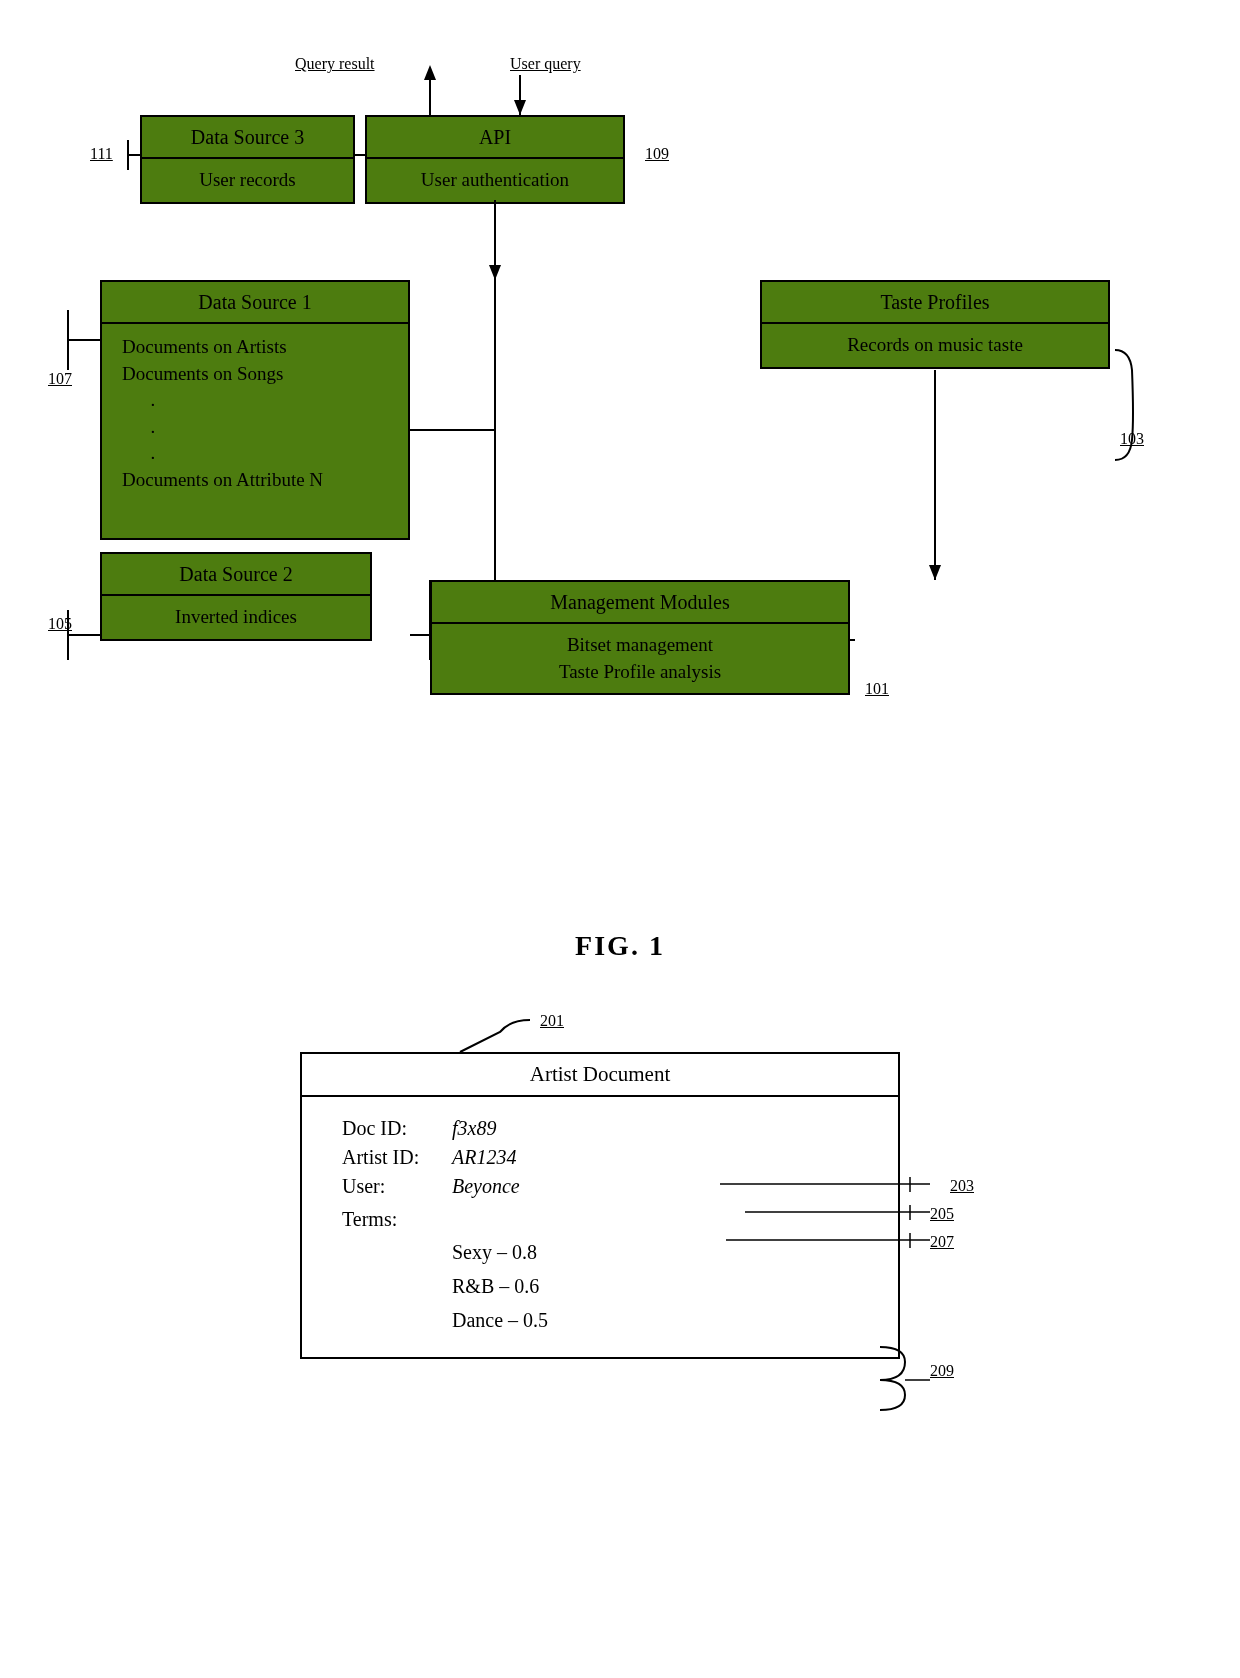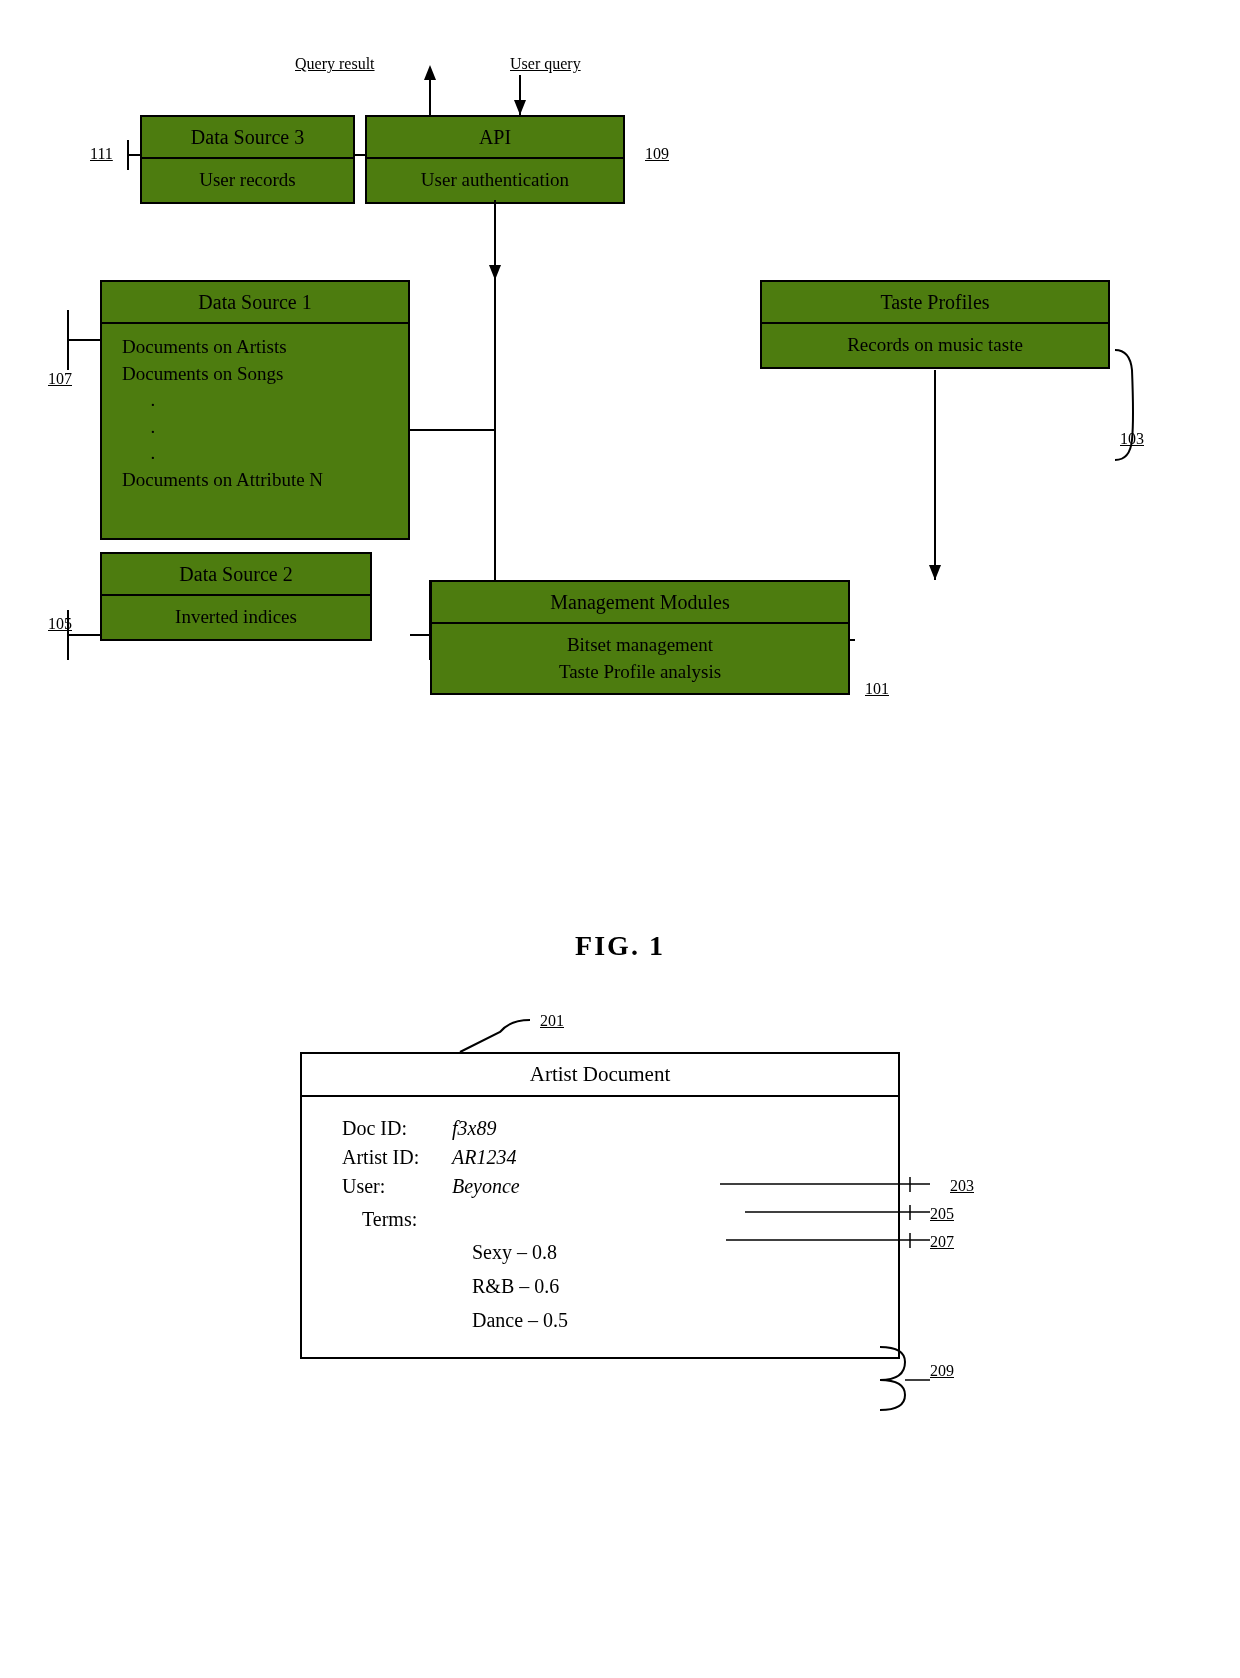--- a/index.html
+++ b/index.html
@@ -98,21 +98,20 @@
       font-size: 20px;
     }
 
     .field-value {
       font-size: 20px;
       font-style: italic;
     }
 
     .terms-section {
       margin-top: 10px;
-      margin-left: 20px;
     }
 
     .terms-values {
       margin-left: 110px;
       margin-top: 4px;
       font-size: 20px;
       line-height: 1.7;
       position: relative;
     }
 

